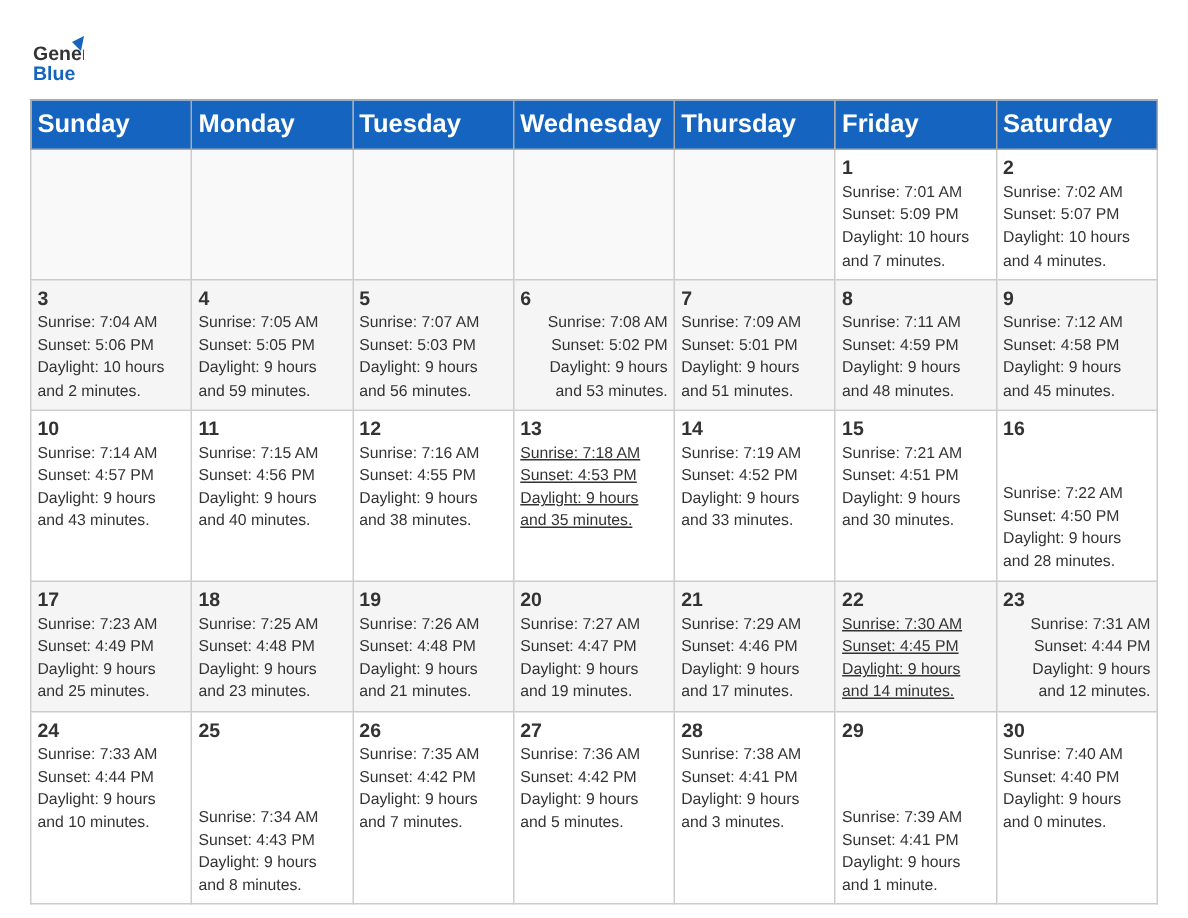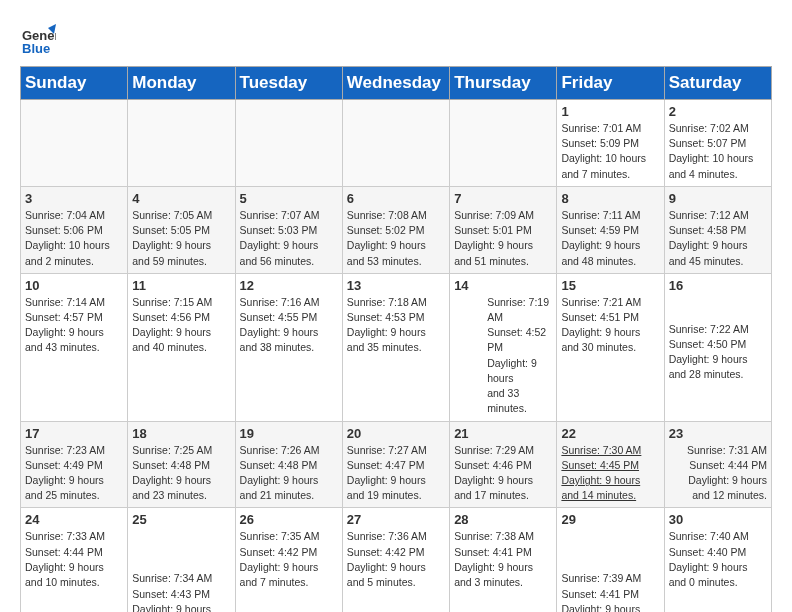--- a/index.html
+++ b/index.html
@@ -144,21 +144,21 @@
         </td>
         <td>
           <span class="day-num">5</span>
           <div class="cell-content" style="white-space: pre-line;">Sunrise: 7:07 AM
 Sunset: 5:03 PM
 Daylight: 9 hours
 and 56 minutes.</div>
         </td>
         <td>
           <span class="day-num">6</span>
-          <div class="cell-content" style="white-space: pre-line;">Sunrise: 7:08 AM
+          <div class="cell-content" style="white-space: pre-line; text-align: right;">Sunrise: 7:08 AM
 Sunset: 5:02 PM
 Daylight: 9 hours
 and 53 minutes.</div>
         </td>
         <td>
           <span class="day-num">7</span>
           <div class="cell-content" style="white-space: pre-line;">Sunrise: 7:09 AM
 Sunset: 5:01 PM
 Daylight: 9 hours
 and 51 minutes.</div>
@@ -195,28 +195,28 @@
         </td>
         <td>
           <span class="day-num">12</span>
           <div class="cell-content" style="white-space: pre-line;">Sunrise: 7:16 AM
 Sunset: 4:55 PM
 Daylight: 9 hours
 and 38 minutes.</div>
         </td>
         <td>
           <span class="day-num">13</span>
-          <div class="cell-content" style="white-space: pre-line;">Sunrise: 7:18 AM
+          <div class="cell-content" style="white-space: pre-line; text-decoration: underline;">Sunrise: 7:18 AM
 Sunset: 4:53 PM
 Daylight: 9 hours
 and 35 minutes.</div>
         </td>
         <td>
           <span class="day-num">14</span>
-          <div class="cell-content" style="white-space: pre-line; margin-left: 33px;">Sunrise: 7:19 AM
+          <div class="cell-content" style="white-space: pre-line;">Sunrise: 7:19 AM
 Sunset: 4:52 PM
 Daylight: 9 hours
 and 33 minutes.</div>
         </td>
         <td>
           <span class="day-num">15</span>
           <div class="cell-content" style="white-space: pre-line;">Sunrise: 7:21 AM
 Sunset: 4:51 PM
 Daylight: 9 hours
 and 30 minutes.</div>

